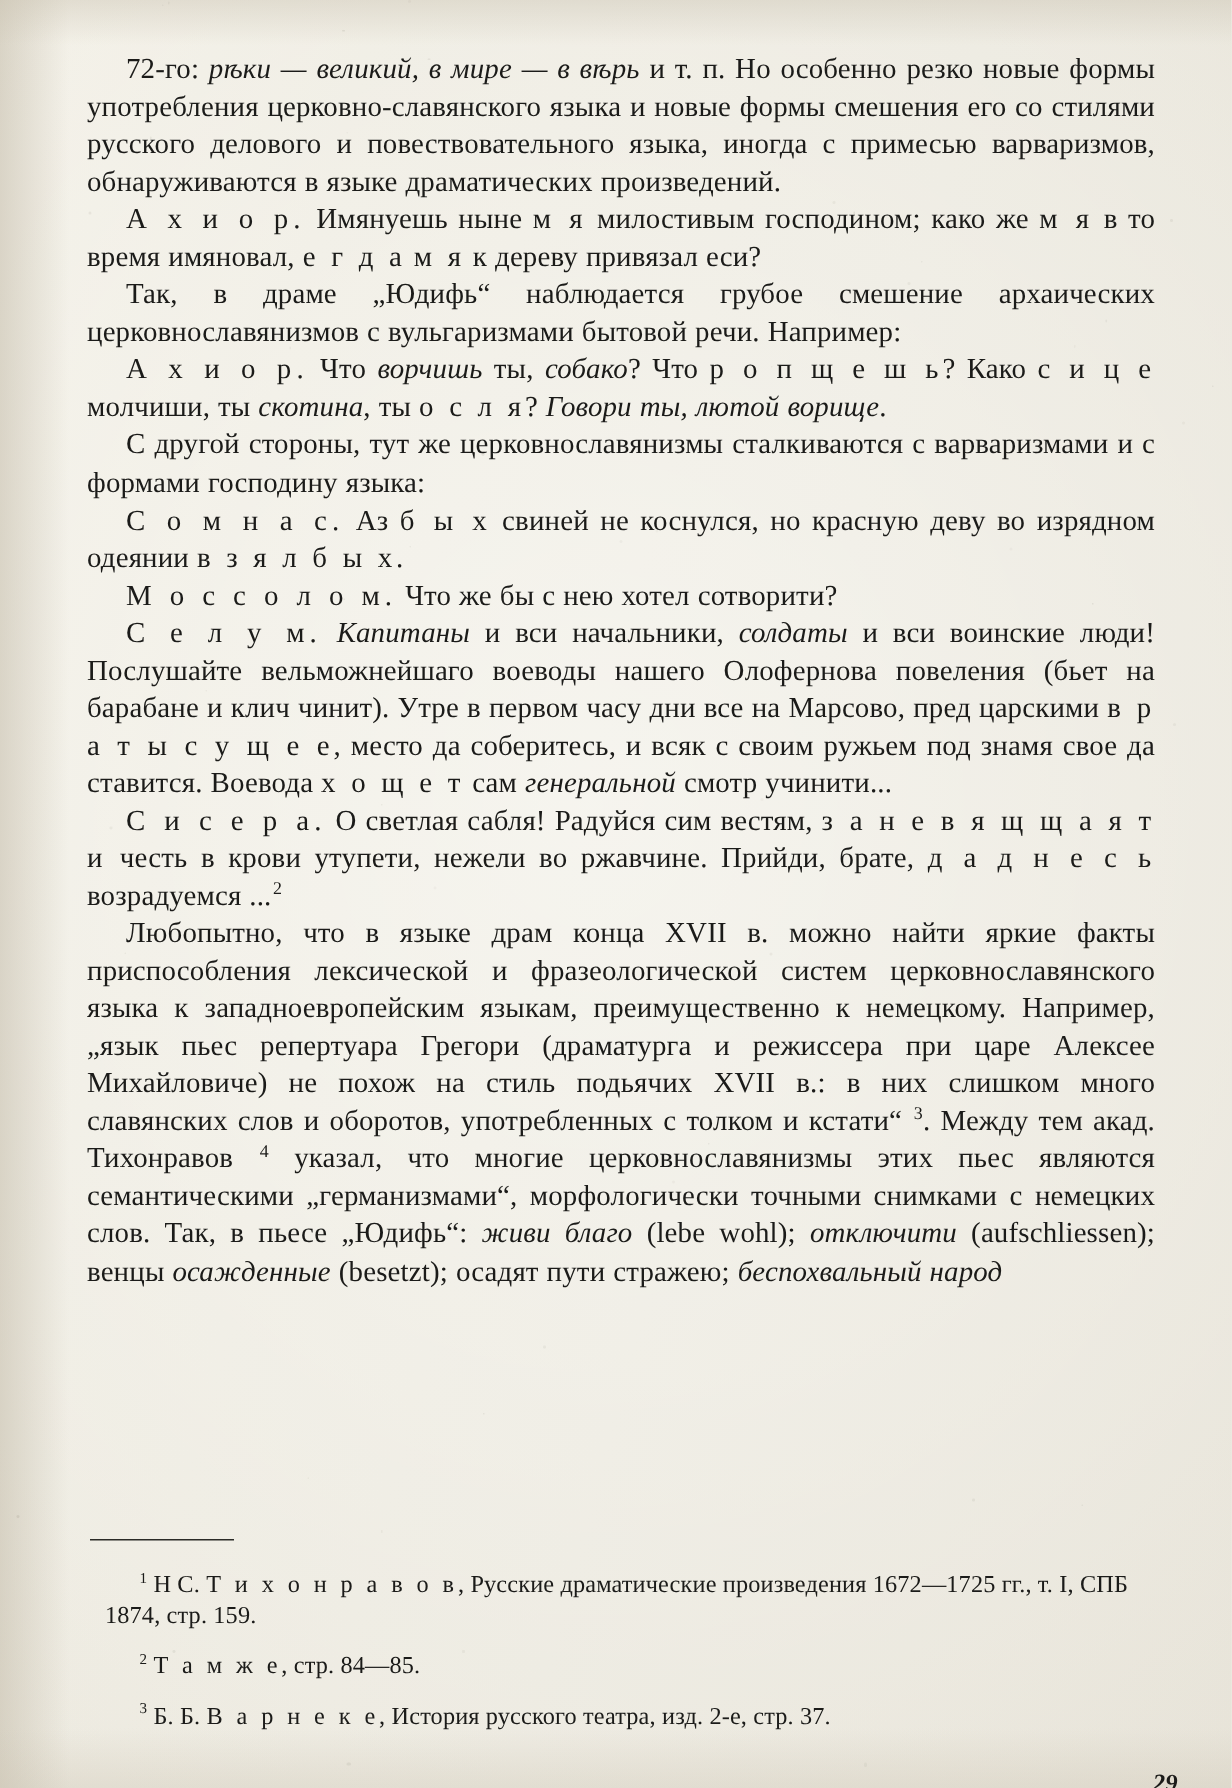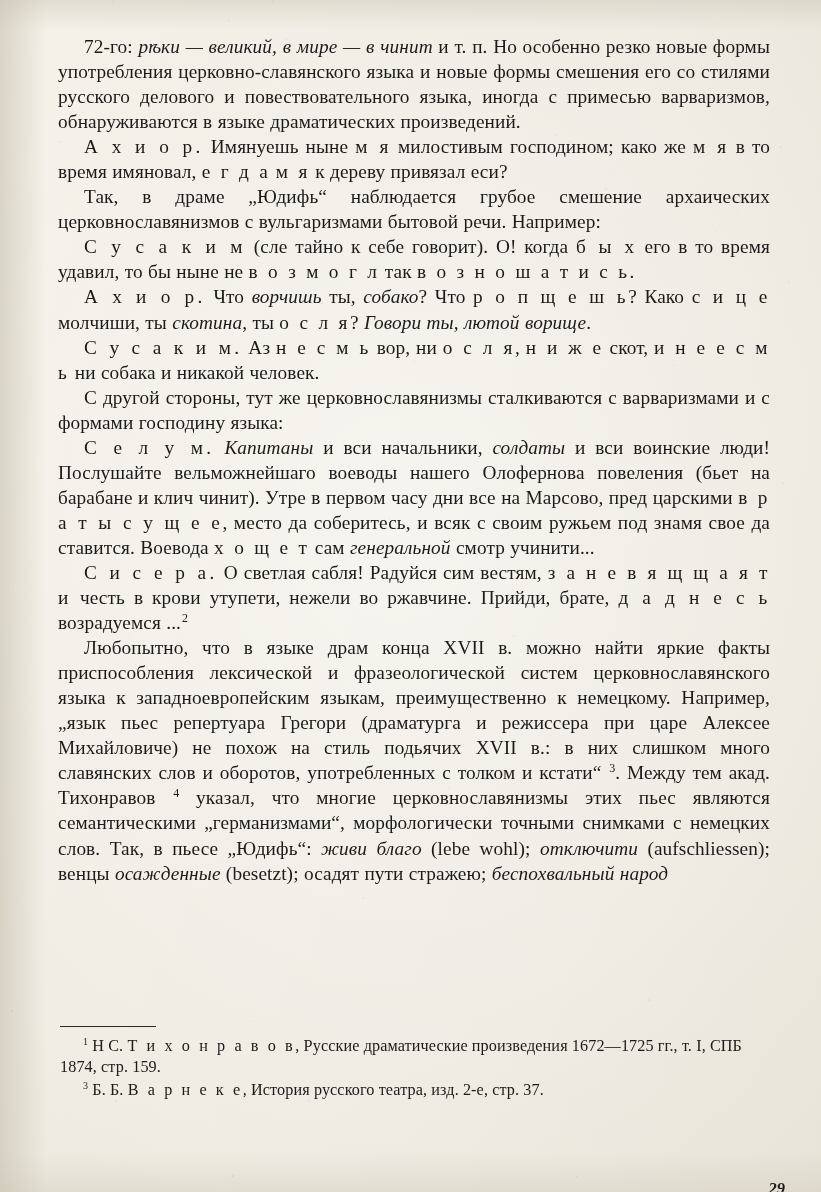--- a/index.html
+++ b/index.html
@@ -92,21 +92,21 @@
     border-top: 1.6px solid #2a2a26;
   }
 
   .footnotes {
     position: absolute;
     left: 58px;
     top: 1034px;
     width: 716px;
   }
   p.fnote {
-    margin: 2px;
+    margin: 12px;
     font-size: 16.2px;
     line-height: 21.2px;
     text-align: left;
     text-indent: 22px;
     letter-spacing: 0.1px;
   }
 
   .pageno {
     position: absolute;
     right: 36px;
@@ -129,36 +129,37 @@
 <body>
 
 <div class="paper"></div>
 <div class="edge-left"></div>
 <div class="edge-top"></div>
 <div class="edge-bottom"></div>
 
 <div class="page">
 
   <div class="text-block" id="body-block">
-      <p class="para"><span>72-го: </span><i>рѣки — великий, в мире — в чинит</i><span> и т. п. Но особенно резко новые формы употребления церковно-славянского языка и новые формы смешения его со стилями русского делового и повествовательного языка, иногда с примесью варваризмов, обнаруживаются в языке драматических произведений.</span></p>
+      <p class="para"><span>72-го: </span><i>рѣки — великий, в мире — в вѣрь</i><span> и т. п. Но особенно резко новые формы употребления церковно-славянского языка и новые формы смешения его со стилями русского делового и повествовательного языка, иногда с примесью варваризмов, обнаруживаются в языке драматических произведений.</span></p>
       <p class="para"><span class="sp-wide">А х и о р.</span><span> Имянуешь ныне </span><span class="sp">м я</span><span> милостивым господином; како же </span><span class="sp">м я</span><span> в то время имяновал, </span><span class="sp">е г д а</span><span> </span><span class="sp">м я</span><span> к дереву привязал еси?</span></p>
       <p class="para"><span>Так, в драме „Юдифь“ наблюдается грубое смешение архаических церковнославянизмов с вульгаризмами бытовой речи. Например:</span></p>
-      <p class="para"><span class="sp-wide">С у с а к и м</span><span> (сле тайно к себе говорит). О! когда </span><span class="sp">б ы х</span><span> его в то время удавил, то бы ныне не </span><span class="sp">в о з м о г л</span><span> так </span><span class="sp">в о з н о ш а т и с ь</span><span>.</span></p>
       <p class="para"><span class="sp-wide">А х и о р.</span><span> Что </span><i>ворчишь</i><span> ты, </span><i>собако</i><span>? Что </span><span class="sp">р о п щ е ш ь</span><span>? Како </span><span class="sp">с и ц е</span><span> молчиши, ты </span><i>скотина</i><span>, ты </span><span class="sp">о с л я</span><span>? </span><i>Говори ты, лютой ворище</i><span>.</span></p>
-      <p class="para"><span class="sp-wide">С у с а к и м.</span><span> Аз </span><span class="sp">н е с м ь</span><span> вор, ни </span><span class="sp">о с л я</span><span>, </span><span class="sp">н и ж е</span><span> скот, </span><span class="sp">и н е е с м ь</span><span> ни собака и никакой человек.</span></p>
       <p class="para"><span>С другой стороны, тут же церковнославянизмы сталкиваются с варваризмами и с формами господину языка:</span></p>
+      <p class="para"><span class="sp-wide">С о м н а с.</span><span> Аз </span><span class="sp">б ы х</span><span> свиней не коснулся, но красную деву во изрядном одеянии </span><span class="sp">в з я л  б ы х</span><span>.</span></p>
+      <p class="para"><span class="sp-wide">М о с с о л о м.</span><span> Что же бы с нею хотел сотворити?</span></p>
       <p class="para"><span class="sp-wide">С е л у м.</span><span> </span><i>Капитаны</i><span> и вси начальники, </span><i>солдаты</i><span> и вси воинские люди! Послушайте вельможнейшаго воеводы нашего Олофернова повеления (бьет на барабане и клич чинит). Утре в первом часу дни все на Марсово, пред царскими </span><span class="sp">в р а т ы  с у щ е е</span><span>, место да соберитесь, и всяк с своим ружьем под знамя свое да ставится. Воевода </span><span class="sp">х о щ е т</span><span> сам </span><i>генеральной</i><span> смотр учинити...</span></p>
       <p class="para"><span class="sp-wide">С и с е р а.</span><span> О светлая сабля! Радуйся сим вестям, </span><span class="sp">з а н е  в я щ щ а я  т и</span><span> честь в крови утупети, нежели во ржавчине. Прийди, брате, </span><span class="sp">д а  д н е с ь</span><span> возрадуемся ...</span><sup class="fn">2</sup></p>
       <p class="para"><span>Любопытно, что в языке драм конца XVII в. можно найти яркие факты приспособления лексической и фразеологической систем церковнославянского языка к западноевропейским языкам, преимущественно к немецкому. Например, „язык пьес репертуара Грегори (драматурга и режиссера при царе Алексее Михайловиче) не похож на стиль подьячих XVII в.: в них слишком много славянских слов и оборотов, употребленных с толком и кстати“ </span><sup class="fn">3</sup><span>. Между тем акад. Тихонравов </span><sup class="fn">4</sup><span> указал, что многие церковнославянизмы этих пьес являются семантическими „германизмами“, морфологически точными снимками с немецких слов. Так, в пьесе „Юдифь“: </span><i>живи благо</i><span> (lebe wohl); </span><i>отключити</i><span> (aufschliessen); венцы </span><i>осажденные</i><span> (besetzt); осадят пути стражею; </span><i>беспохвальный народ</i></p>
     </div>
 
   <div class="fn-rule"></div>
 
   <div class="footnotes" id="footnotes-block">
       <p class="fnote"><sup class="fn">1</sup> <span>Н С. </span><span class="sp">Т и х о н р а в о в</span><span>, Русские драматические произведения 1672—1725 гг., т. I, СПБ 1874, стр. 159.</span></p>
+      <p class="fnote"><sup class="fn">2</sup> <span class="sp">Т а м  ж е</span><span>, стр. 84—85.</span></p>
       <p class="fnote"><sup class="fn">3</sup> <span>Б. Б. </span><span class="sp">В а р н е к е</span><span>, История русского театра, изд. 2-е, стр. 37.</span></p>
     </div>
 
   <div class="pageno">29</div>
 
 <div class="speck" style="width: 2.32772px; height: 2.32772px; left: 506.63px; top: 531.85px; opacity: 0.14;"></div>
     <div class="speck" style="width: 0.817272px; height: 0.817272px; left: 720.547px; top: 1002.74px; opacity: 0.27;"></div>
     <div class="speck" style="width: 1.02731px; height: 1.02731px; left: 513.831px; top: 243.967px; opacity: 0.24;"></div>
     <div class="speck" style="width: 1.52248px; height: 1.52248px; left: 73.4853px; top: 551.457px; opacity: 0.23;"></div>
     <div class="speck" style="width: 1.19641px; height: 1.19641px; left: 108.026px; top: 2.67979px; opacity: 0.26;"></div>

